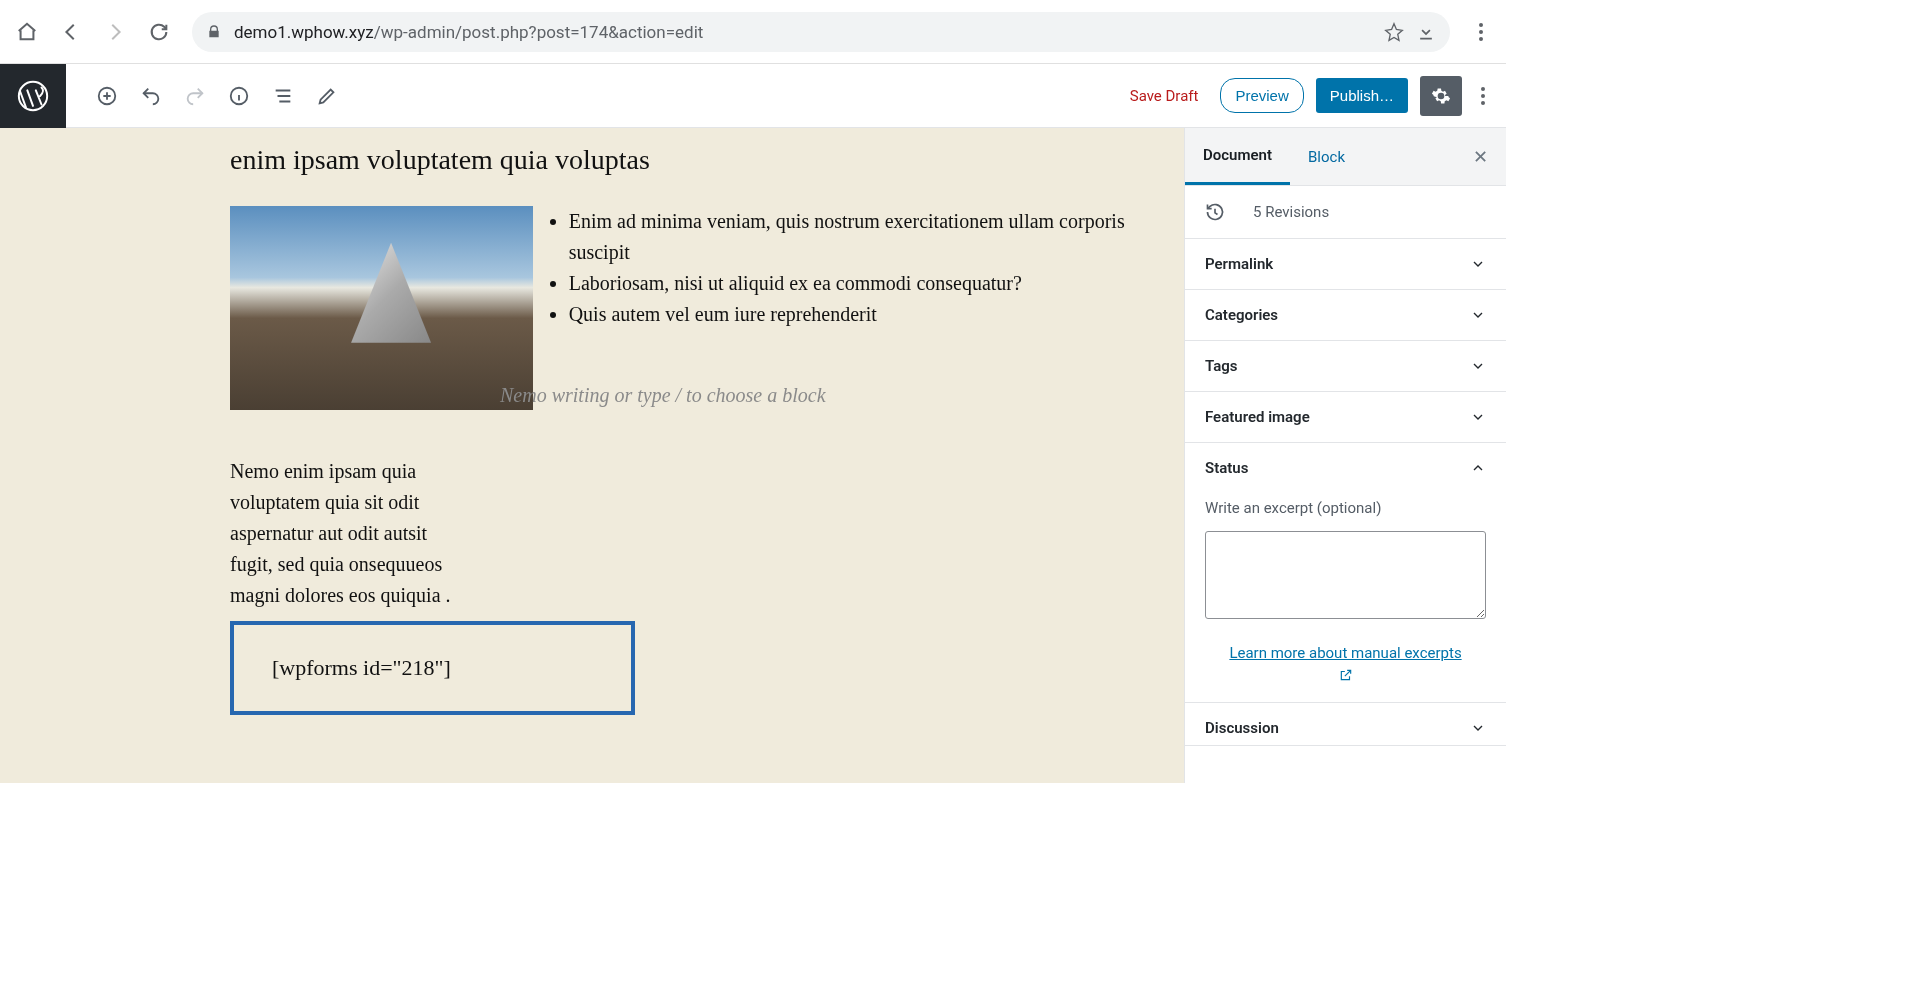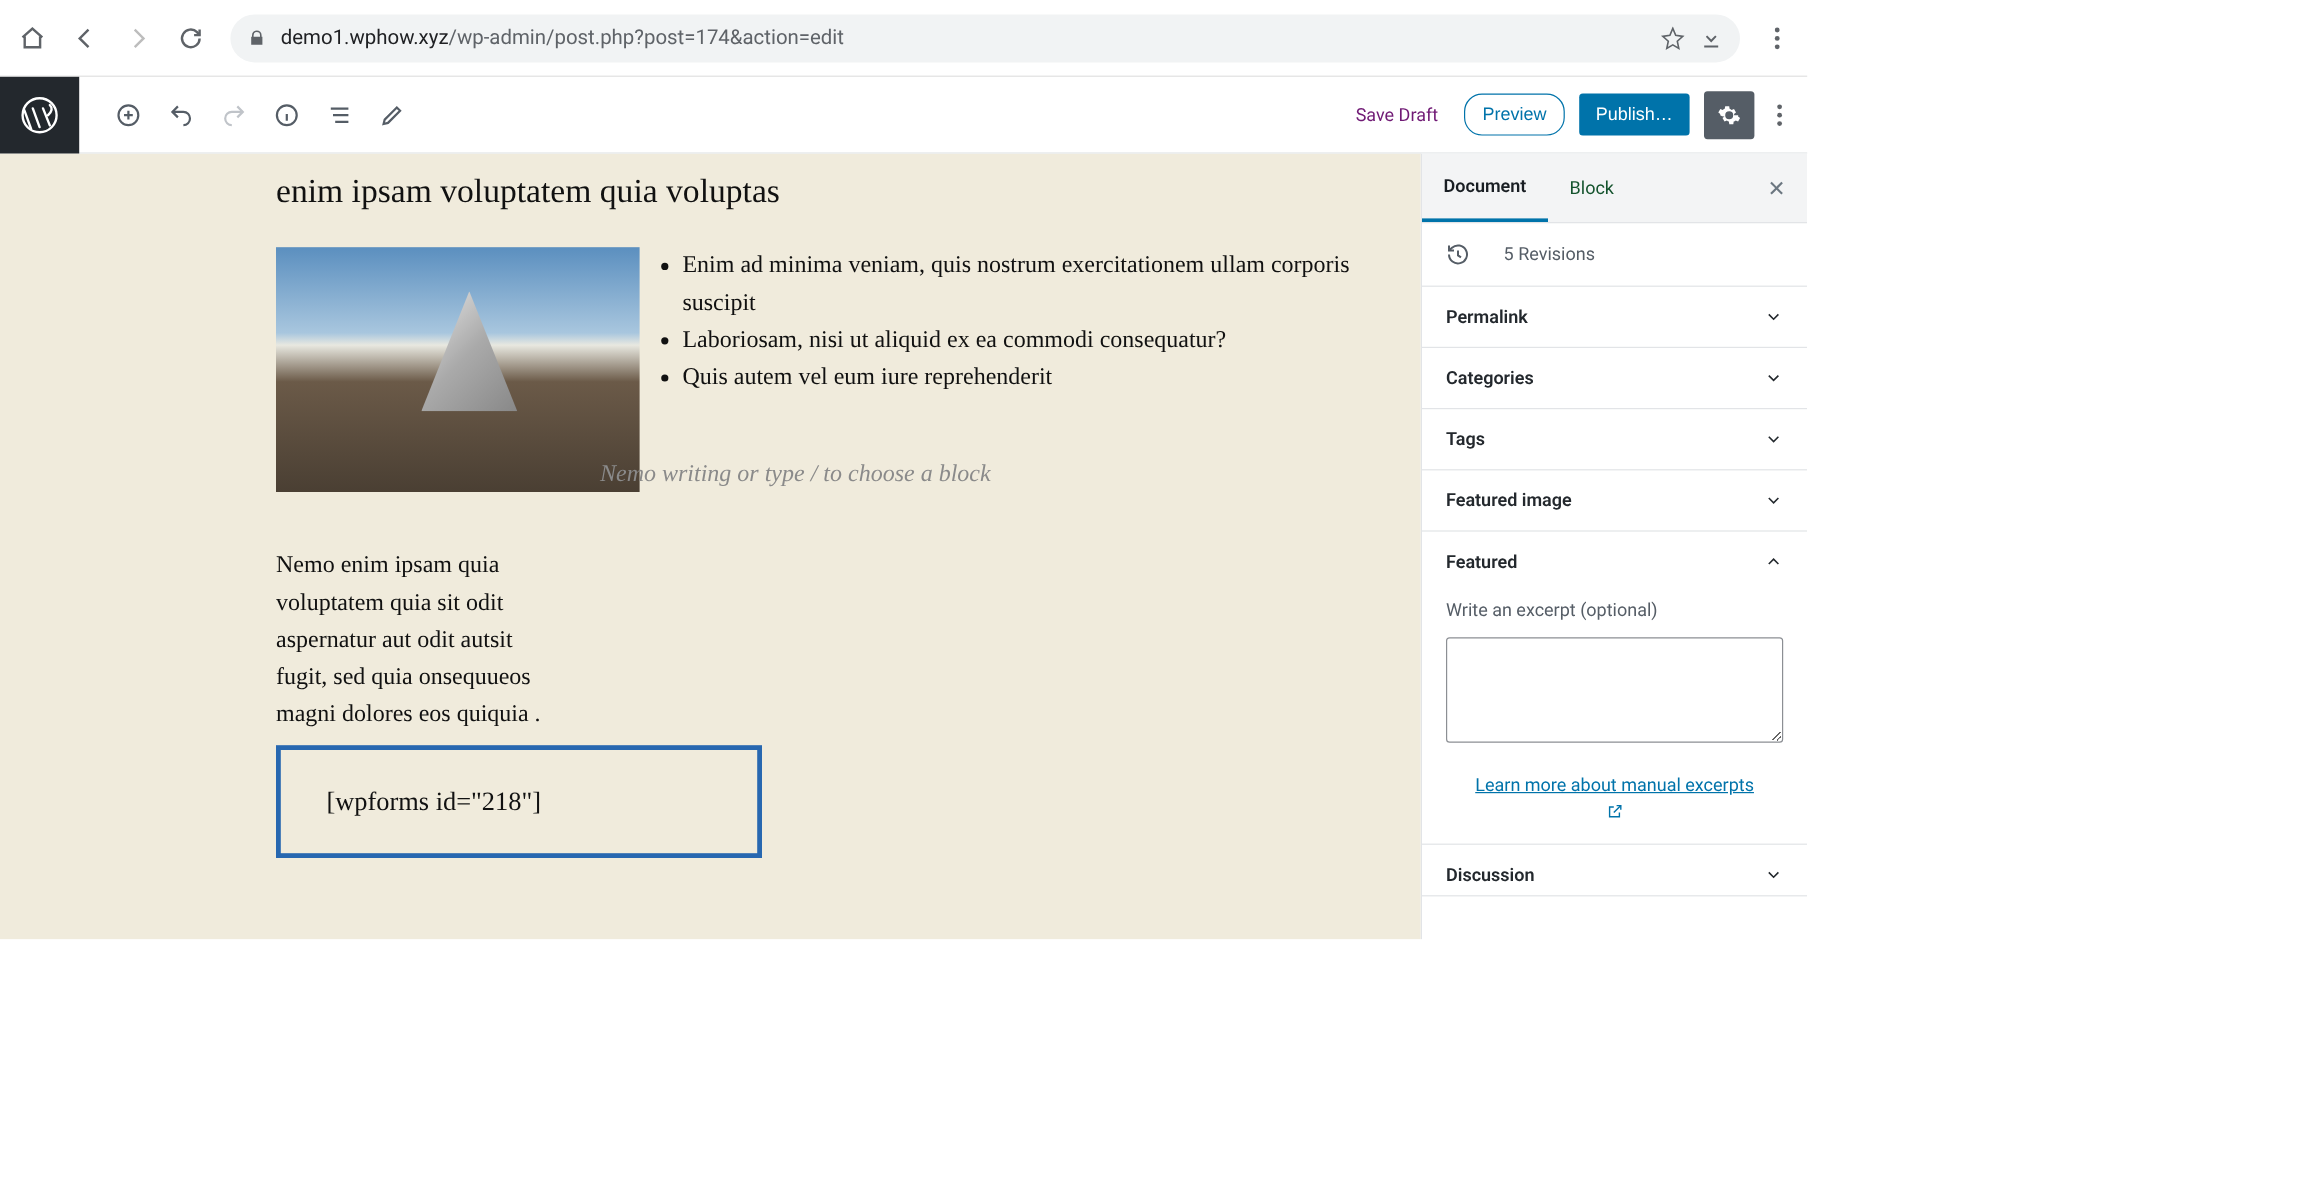--- a/index.html
+++ b/index.html
@@ -16,41 +16,41 @@
 .menu-dots { width:18px; display:flex; flex-direction:column; gap:3px; align-items:center; }
 .menu-dots span { width:4px; height:4px; border-radius:50%; background:#5f6368; }
 
 
 .wp-top { height: 64px; display:flex; align-items:center; border-bottom:1px solid #e2e4e7; }
 .wp-logo { width:66px; height:64px; background:#23282d; display:flex; align-items:center; justify-content:center; color:#fff; }
 .wp-tools { display:flex; align-items:center; gap:22px; padding-left:30px; }
 .wp-tools .tool { width:22px; height:22px; display:flex; align-items:center; justify-content:center; color:#555d66; }
 .wp-tools .tool.disabled { color:#c0c4c9; }
 .wp-top-right { margin-left:auto; display:flex; align-items:center; gap:12px; padding-right:14px; }
-.link-btn { color:#701a75; font-size:15px; padding:8px 10px; cursor:pointer; }
+.link-btn { color:#b91c1c; font-size:15px; padding:8px 10px; cursor:pointer; }
 .btn-outline { border:1px solid #0073aa; color:#0073aa; background:#fff; padding:8px 14px; font-size:15px; border-radius:15px; cursor:pointer; }
 .btn-primary { background:#0073aa; color:#fff; border:none; padding:9px 14px; font-size:15px; border-radius:3px; cursor:pointer; }
 .btn-dark { background:#555d66; color:#fff; width:42px; height:40px; display:flex; align-items:center; justify-content:center; border-radius:3px; }
 
 
 .main { flex:1; display:flex; overflow:hidden; }
 .editor { flex:1; background:#f0ebdc; overflow:auto; padding:6px 0 20px 230px; font-family: Georgia, 'Times New Roman', serif; color:#111; }
 .editor h2 { font-family: Georgia, serif; font-weight:normal; font-size:28px; margin:10px 0 30px; }
 .img-row { display:flex; gap:18px; align-items:flex-start; position:relative; }
 .mountain { width:306px; height:204px; background:linear-gradient(to bottom,#5b8fbf 0%,#a8c6de 35%,#e8e8e0 40%,#6b5a48 55%,#4a3f33 100%); position:relative; overflow:hidden; }
 .mountain::before { content:''; position:absolute; left:40%; top:18%; width:80px; height:100px; background:linear-gradient(135deg,#e8e8e8 0%,#aaa 50%,#888 100%); clip-path:polygon(50% 0,100% 100%,0 100%); }
 .list { list-style:disc; padding-left:18px; font-size:20px; line-height:1.55; }
 .placeholder { position:absolute; left:270px; top:178px; font-size:20px; color:#8a8a8a; font-style:italic; }
 .para { width:230px; font-size:20px; line-height:1.55; margin-top:46px; }
 .shortcode-box { margin-top:10px; border:4px solid #2767b0; width:405px; padding:30px 38px; font-size:22px; }
 
 
 .sidebar { width:322px; background:#fff; border-left:1px solid #e2e4e7; display:flex; flex-direction:column; overflow:auto; }
 .tabs { display:flex; align-items:center; background:#f3f4f5; border-bottom:1px solid #e2e4e7; height:58px; }
-.tab { padding:0 18px; height:100%; display:flex; align-items:center; font-size:15px; color:#14532d; cursor:pointer; }
+.tab { padding:0 18px; height:100%; display:flex; align-items:center; font-size:15px; color:#0369a1; cursor:pointer; }
 .tab.active { color:#191e23; font-weight:600; border-bottom:3px solid #0073aa; background:#f3f4f5; }
 .tab-close { margin-left:auto; padding:0 18px; color:#6c7781; cursor:pointer; font-size:18px; }
 .panel { border-bottom:1px solid #e2e4e7; }
 .panel-head { display:flex; align-items:center; justify-content:space-between; padding:16px 20px; font-weight:600; font-size:15px; cursor:pointer; }
 .panel-head.open .chev { transform:rotate(180deg); }
 .chev { width:16px; height:16px; }
 .revisions-row { display:flex; align-items:center; gap:28px; padding:16px 20px; font-size:15px; color:#555d66; font-weight:400; }
 .excerpt-body { padding:6px 20px 20px; }
 .excerpt-label { font-size:15px; color:#555d66; margin-bottom:14px; }
 .excerpt-text { width:100%; height:88px; border:1px solid #8c8f94; border-radius:3px; resize:vertical; }
@@ -229,21 +229,21 @@
           <div class="panel-head">
             <span>Featured image</span>
             <svg class="chev" viewBox="0 0 24 24" fill="none" stroke="currentColor" stroke-width="2">
               <path d="M6 9l6 6 6-6"></path>
             </svg>
           </div>
         </div>
 
       <div class="panel">
         <div class="panel-head open">
-            <span>Featured</span>
+            <span>Status</span>
             <svg class="chev" viewBox="0 0 24 24" fill="none" stroke="currentColor" stroke-width="2">
               <path d="M6 9l6 6 6-6"></path>
             </svg>
           </div>
         <div class="excerpt-body">
           <div class="excerpt-label">Write an excerpt (optional)</div>
           <textarea class="excerpt-text" style=""></textarea>
           <a class="learn-link">
               <span>Learn more about manual excerpts</span>
               <svg width="14" height="14" viewBox="0 0 24 24" fill="none" stroke="currentColor" stroke-width="2">

